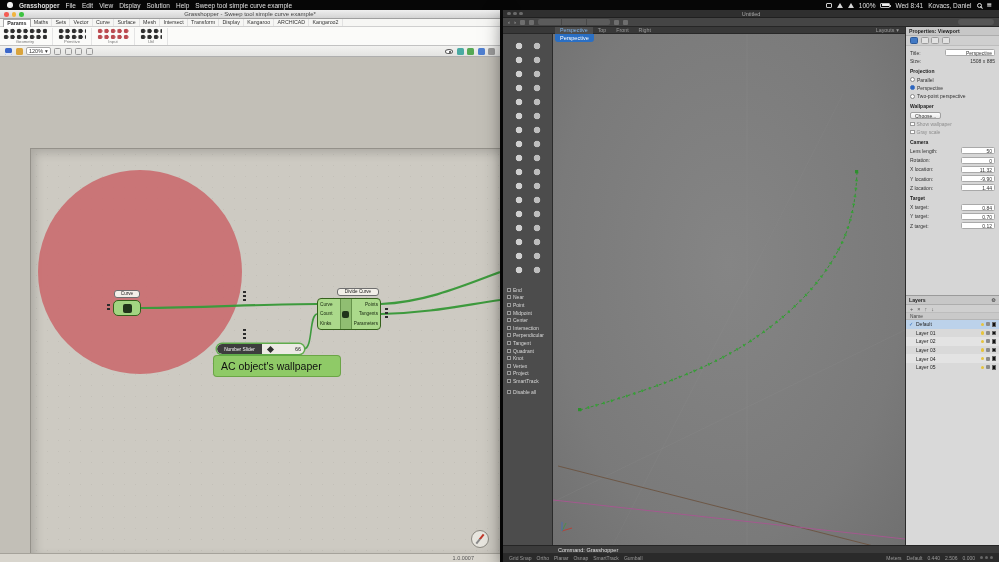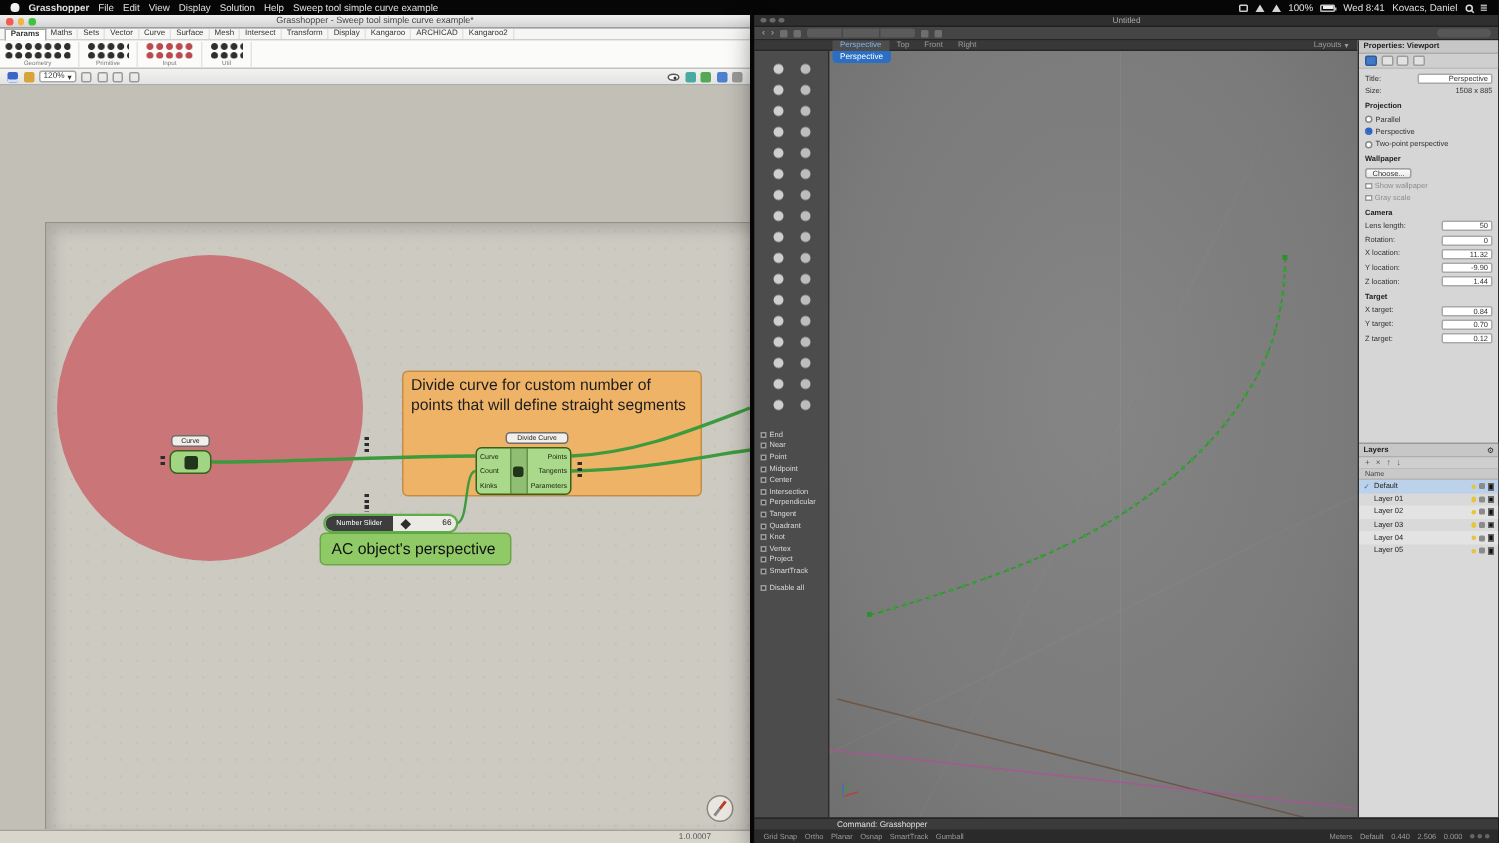--- a/index.html
+++ b/index.html
@@ -229,22 +229,21 @@
       <i class="ti green"></i>
       <i class="ti blue"></i>
       <i class="ti gray"></i>
     </div>
 
     <div class="gh-canvas">
       <div class="gh-doc"></div>
 
       <div class="red-circle"></div>
 
-      <div class="orange-panel">Divide curve for custom number of points that will define straight segments</div>
-      <div class="green-panel">AC object's perspective</div>
+      <div class="green-panel">AC object's wallpaper</div>
 
       <svg class="wires" width="500" height="496" viewBox="0 0 500 496">
         <path d="M 141 251 C 200 251, 262 247, 317 247" fill="none" stroke="#3d9a3d" stroke-width="2.2"></path>
         <path d="M 304 292 C 313 292, 309 258, 317 257" fill="none" stroke="#3d9a3d" stroke-width="1.6"></path>
         <path d="M 381 247 C 424 245, 458 231, 500 215" fill="none" stroke="#3d9a3d" stroke-width="2.2"></path>
         <path d="M 381 257 C 430 256, 464 248, 500 243" fill="none" stroke="#3d9a3d" stroke-width="2.2"></path>
       </svg>
 
       <div class="cap curvecap">Curve</div>
       <div class="comp-curve">

